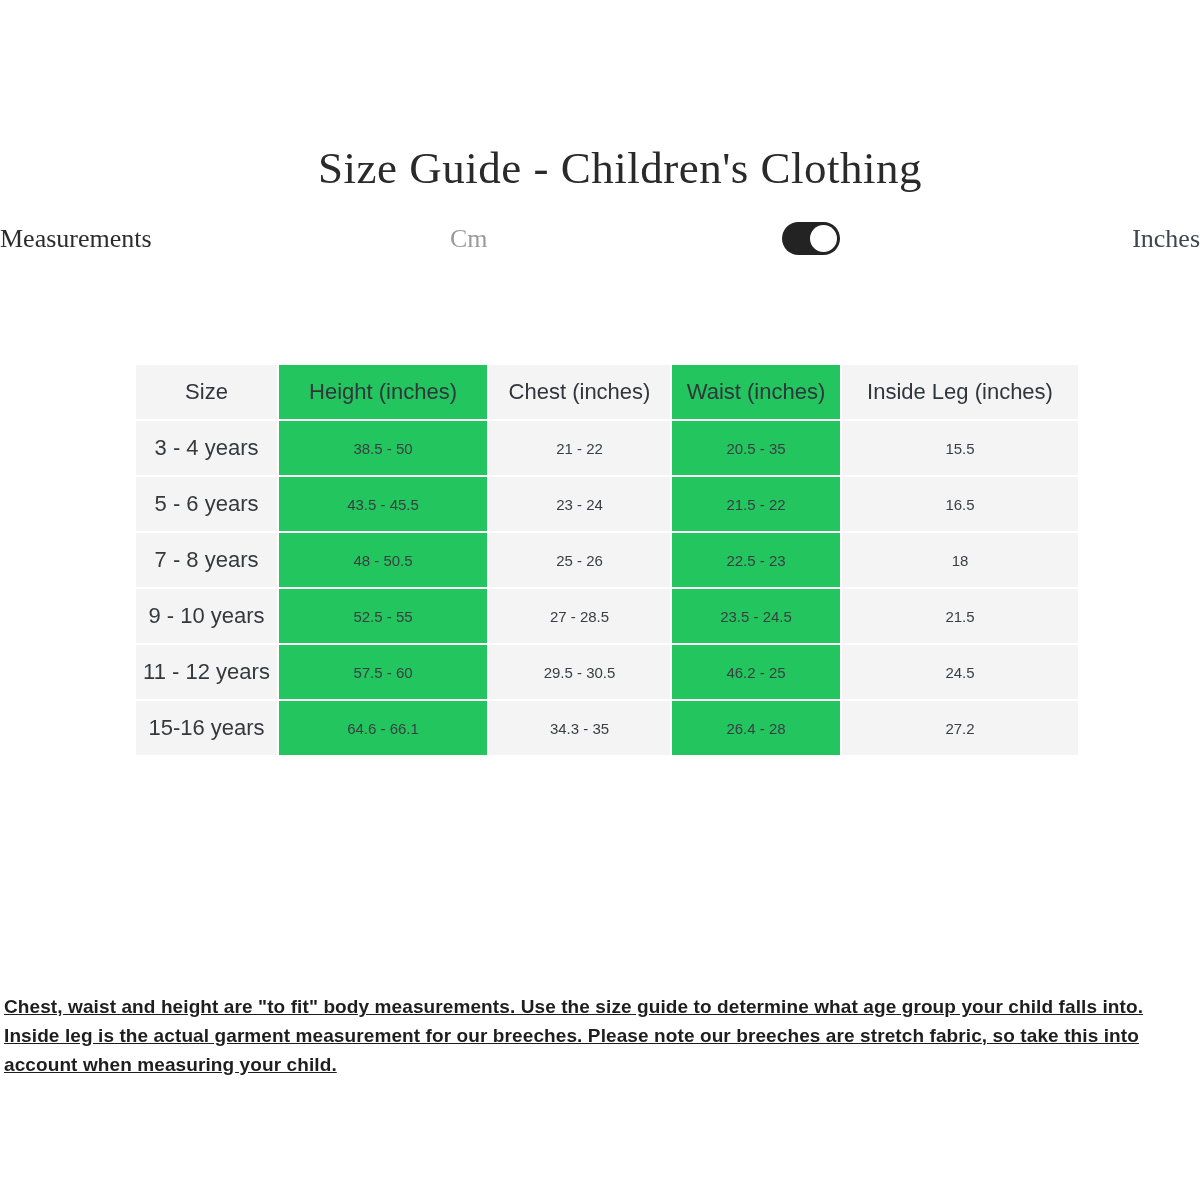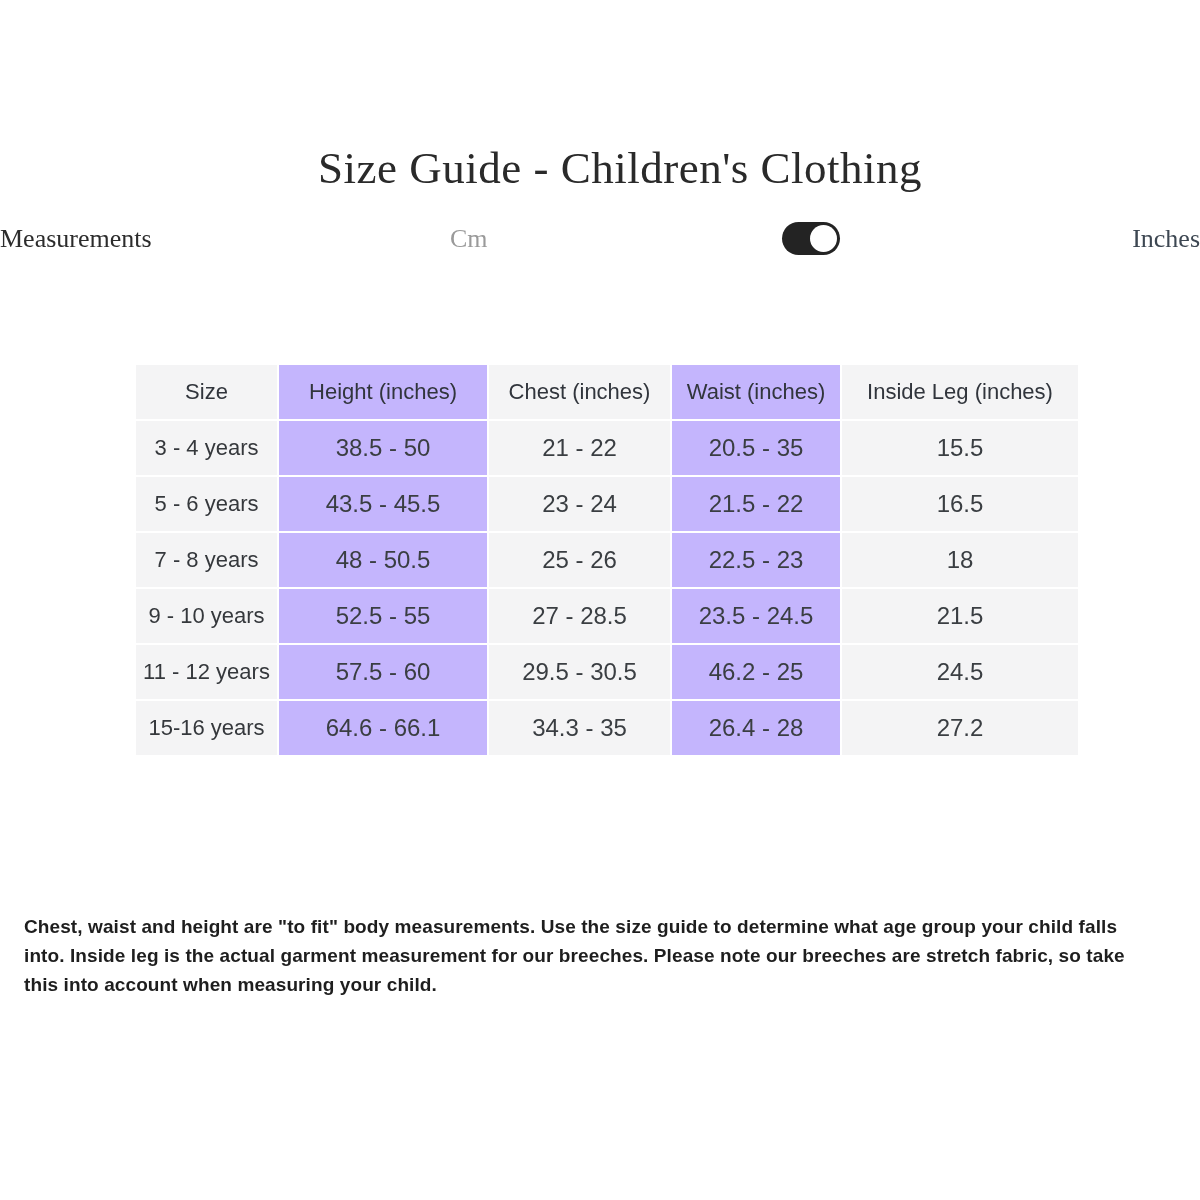--- a/index.html
+++ b/index.html
@@ -72,43 +72,44 @@
     text-align: center;
     vertical-align: middle;
     font-family: "Liberation Sans", sans-serif;
   }
   .size-table th {
     font-size: 22px;
     font-weight: 400;
     color: #31353c;
   }
   .size-table td {
-    font-size: 24px;
+    font-size: 15px;
     font-weight: 400;
     color: #3a3e42;
   }
   .size-table td.size-cell {
     font-size: 22px;
     color: #35383c;
   }
   .shade { background: #f4f4f5; }
-  .light { background: #c4b5fd; }
+  .light { background: #22c55e; }
 
   
   .footnote {
     position: absolute;
     left: 0;
-    top: 912px;
+    top: 992px;
     width: 1185px;
-    padding: 0 24px;
+    padding: 0 4px;
     font-size: 19px;
     font-weight: 700;
     line-height: 29px;
     color: #1e1e1e;
     letter-spacing: 0.1px;
+    text-decoration: underline;
   }
 </style>
 </head>
 <body>
 
 <h1 class="title">Size Guide - Children's Clothing</h1>
 
 <div class="unit-row">
   <span class="meas-label">Measurements</span>
   <span class="unit-cm">Cm</span>

